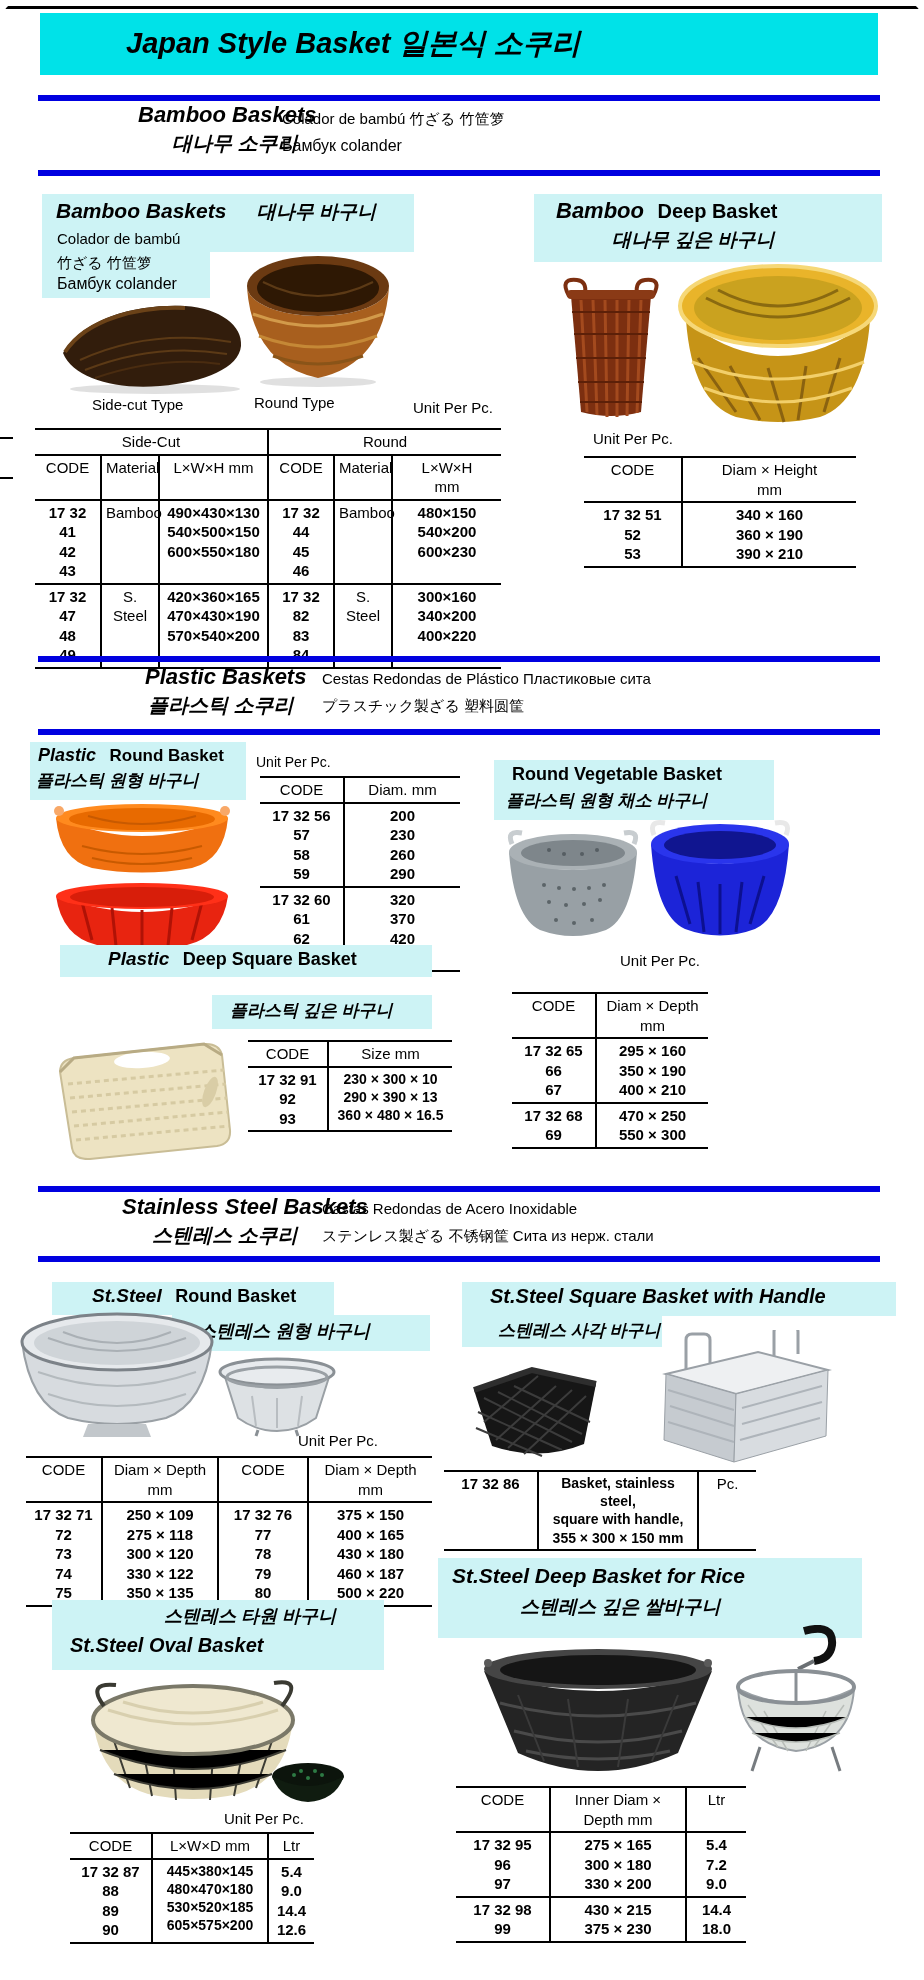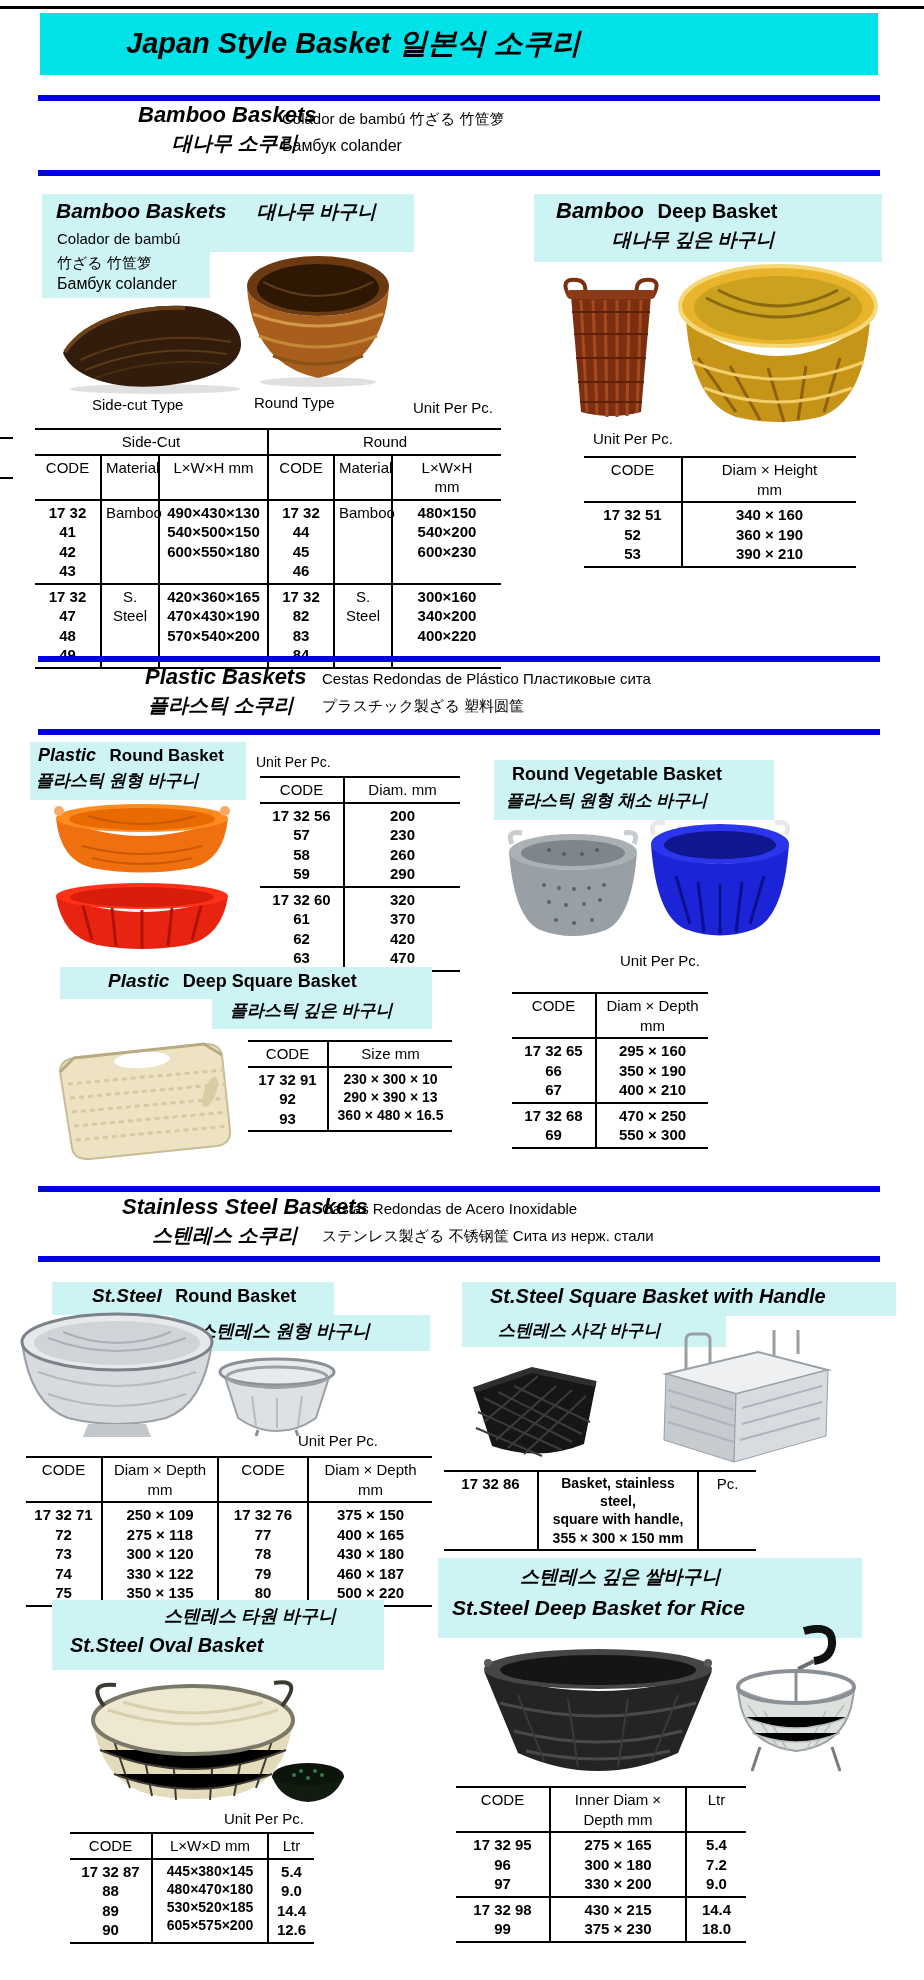--- a/index.html
+++ b/index.html
@@ -1,17 +1,17 @@
 <!DOCTYPE html>
 <html><head>
 <meta charset="utf-8">
 <style>
   html,body{margin:0;padding:0;background:#ffffff;}
   #page{position:relative;width:924px;height:1980px;background:#fff;
-        font-family:"Liberation Sans",sans-serif;color:#000;overflow:hidden;}
+        font-family:"Liberation Sans",sans-serif;color:#000;overflow:hidden;border-radius:24px;}
   .topline{position:absolute;left:0;top:6px;width:924px;height:3px;background:#000;}
   .regmark{position:absolute;left:0;width:13px;height:2px;background:#000;}
   .banner{position:absolute;left:40px;top:13px;width:838px;height:62px;background:#00e2e8;
           display:flex;align-items:center;}
   .banner span{font-size:29px;font-weight:bold;font-style:italic;padding-left:86px;white-space:nowrap;}
   .bar{position:absolute;left:38px;width:842px;height:6px;background:#0000e0;}
   .sec-en{position:absolute;font-size:22px;font-weight:bold;font-style:italic;white-space:nowrap;}
   .sec-ko{position:absolute;font-size:20px;font-weight:bold;font-style:italic;white-space:nowrap;}
   .sec-sub{position:absolute;font-size:15px;white-space:nowrap;}
   .cyanbox{position:absolute;background:#cdf3f5;}
@@ -351,21 +351,21 @@
     </tr>
     <tr class="bt bb">
       <td class="code ml">17 32 68
 69</td>
       <td class="dims ml vl">470 × 250
 550 × 300</td>
     </tr>
   </tbody>
     </table>
 
-  <div class="cyanbox" style="left:60px;top:967px;width:372px;height:32px">
+  <div class="cyanbox" style="left:60px;top:945px;width:372px;height:32px">
     <div style="padding:3px 0 0 48px;white-space:nowrap">
       <span class="it f19">Plastic</span>
       <span class="rest f18">Deep Square Basket</span>
     </div>
   </div>
   <div class="cyanbox" style="left:212px;top:995px;width:220px;height:34px">
     <div style="padding:4px 8px 0 18px">
       <span class="ko f17">플라스틱 깊은 바구니</span>
     </div>
   </div>
@@ -486,21 +486,21 @@
 500 × 220</td>
     </tr>
   </tbody>
     </table>
 
   <div class="cyanbox" style="left:462px;top:1282px;width:434px;height:34px">
     <div style="padding:3px 0 0 28px">
       <span class="it f20">St.Steel Square Basket with Handle</span>
     </div>
   </div>
-  <div class="cyanbox" style="left:462px;top:1316px;width:264px;height:31px">
+  <div class="cyanbox" style="left:462px;top:1316px;width:200px;height:31px">
     <div style="padding:3px 0 0 36px">
       <span class="ko f17">스텐레스 사각 바구니</span>
     </div>
   </div>
 
   <div class="photo" style="left:462px;top:1350px;width:145px;height:115px">
     <svg viewBox="0 0 145 115">
       <path d="M12 40 L70 20 L134 34 L122 94 Q78 112 30 96 Z" fill="#161616"></path>
       <g stroke="#3c3c3c" stroke-width="2">
         <path d="M22 48 L110 92 M36 42 L120 84 M52 36 L128 72 M16 62 L100 100 M14 78 L80 106"></path>
@@ -534,25 +534,25 @@
       <td class="unitcell" style="font-weight:bold">17 32 86</td>
       <td class="desc ml vl">Basket, stainless steel,
 square  with handle,
 355 × 300 × 150 mm</td>
       <td class="unitcell vl">Pc.</td>
     </tr>
   </tbody>
     </table>
 
   <div class="cyanbox" style="left:438px;top:1558px;width:424px;height:80px">
+    <div style="padding:6px 0 0 14px">
+      <span class="it f21">St.Steel Deep Basket for Rice</span>
+    </div>
     <div style="padding:6px 0 0 82px">
       <span class="ko f19">스텐레스 깊은 쌀바구니</span>
-    </div>
-    <div style="padding:6px 0 0 14px">
-      <span class="it f21">St.Steel Deep Basket for Rice</span>
     </div>
   </div>
 
   <div class="photo" style="left:478px;top:1645px;width:240px;height:128px">
     <svg viewBox="0 0 240 128">
       <path d="M6 26 L40 108 Q80 126 120 126 Q160 126 200 108 L234 26 Q180 46 120 46 Q60 46 6 26Z" fill="#242424"></path>
       <path d="M22 58 Q120 84 218 58 M36 86 Q120 108 204 86 M48 106 Q120 122 192 106" stroke="#4a4a4a" stroke-width="3" fill="none"></path>
       <path d="M40 50 L66 116 M90 54 L100 122 M150 54 L140 122 M200 50 L174 116" stroke="#3a3a3a" stroke-width="2"></path>
       <ellipse cx="120" cy="24" rx="114" ry="20" fill="#454545"></ellipse>
       <ellipse cx="120" cy="25" rx="98" ry="15" fill="#151515"></ellipse>

